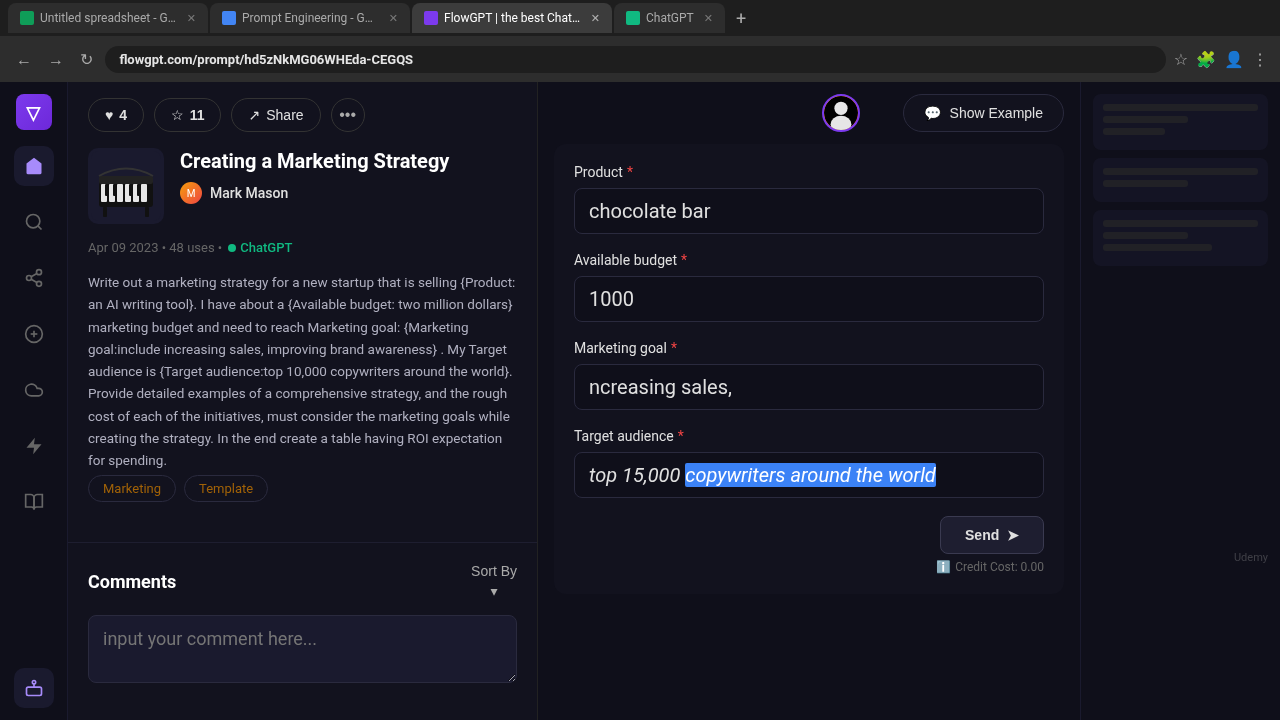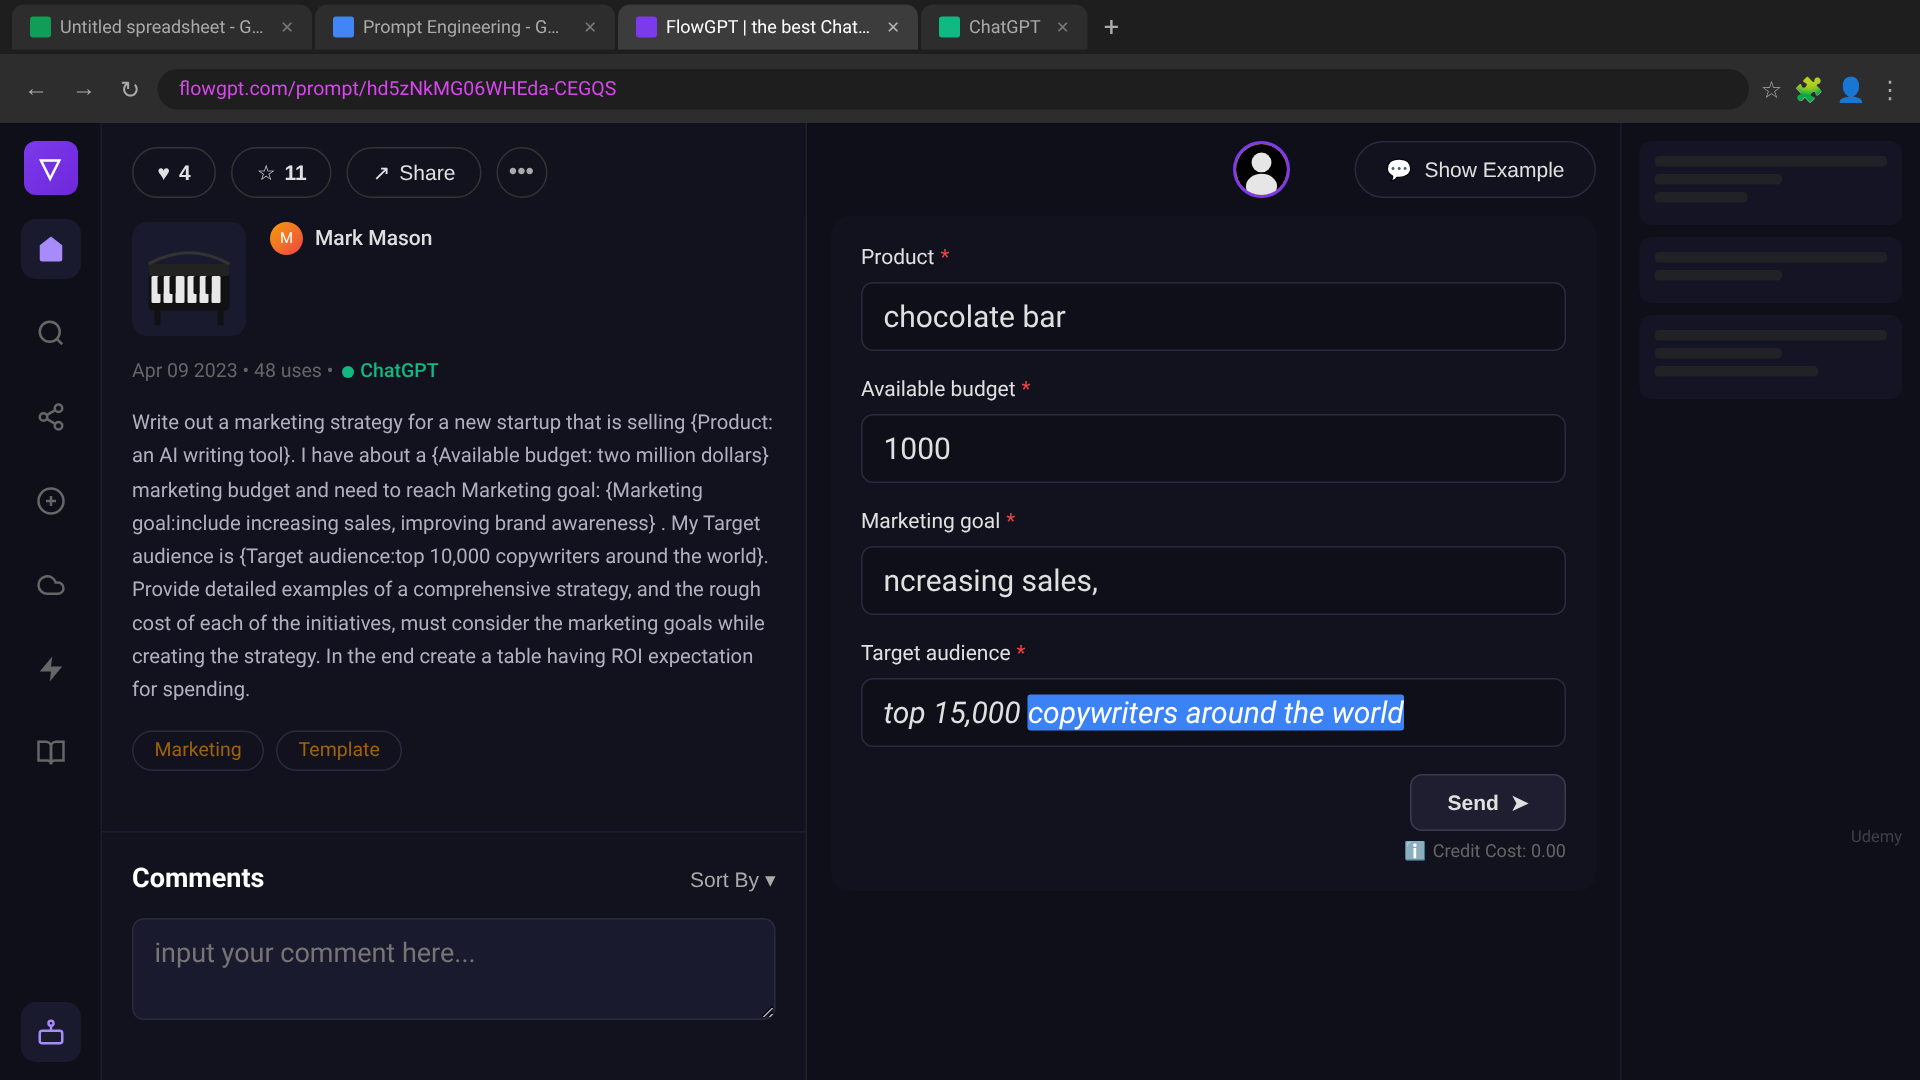--- a/index.html
+++ b/index.html
@@ -81,21 +81,21 @@
     .url-bar {
       flex: 1;
       background: #1e1e1e;
       border-radius: 20px;
       padding: 6px 14px;
       font-size: 13px;
       color: #e0e0e0;
       display: flex;
       align-items: center;
     }
-    .url-bar span { color: #d946ef; }
+    .url-bar span { color: #e5e5e5; font-weight: bold; }
     .toolbar-icons {
       display: flex;
       gap: 8px;
       color: #aaa;
       font-size: 16px;
     }
 
     
     .main-layout {
       display: flex;
@@ -266,21 +266,21 @@
     .chatgpt-dot {
       width: 8px;
       height: 8px;
       border-radius: 50%;
       background: #10b981;
     }
     .prompt-description {
       font-size: 13.5px;
       color: #b0b0c0;
       line-height: 1.65;
-      margin-bottom: 16px;
+      margin-bottom: 4px;
     }
     .tags {
       display: flex;
       gap: 8px;
       flex-wrap: wrap;
     }
     .tag {
       padding: 5px 14px;
       border-radius: 20px;
       border: 1px solid #2a2a3e;
@@ -313,20 +313,21 @@
     }
     .sort-btn {
       display: flex;
       align-items: center;
       gap: 4px;
       color: #aaa;
       font-size: 14px;
       cursor: pointer;
       background: none;
       border: none;
+      flex-direction: column;
     }
     .comment-input {
       width: 100%;
       background: #1a1a2e;
       border: 1px solid #2a2a3e;
       border-radius: 8px;
       padding: 12px 14px;
       color: #666;
       font-size: 18px;
       font-family: inherit;
@@ -627,20 +628,21 @@
               <rect x="38" y="33" width="4" height="12" rx="1" fill="#111"></rect>
               <rect x="46" y="33" width="4" height="12" rx="1" fill="#111"></rect>
 
               <path d="M8 25 Q35 10 62 25" fill="none" stroke="#333" stroke-width="2"></path>
 
               <rect x="12" y="56" width="4" height="10" rx="1" fill="#111"></rect>
               <rect x="54" y="56" width="4" height="10" rx="1" fill="#111"></rect>
             </svg>
           </div>
           <div>
+            <div class="prompt-title">Creating a Marketing Strategy</div>
             <div class="prompt-author">
               <div class="author-avatar">M</div>
               <span class="author-name">Mark Mason</span>
             </div>
           </div>
         </div>
 
         <div class="prompt-meta">
           <span>Apr 09 2023 • 48 uses •</span>
           <span class="chatgpt-badge">

